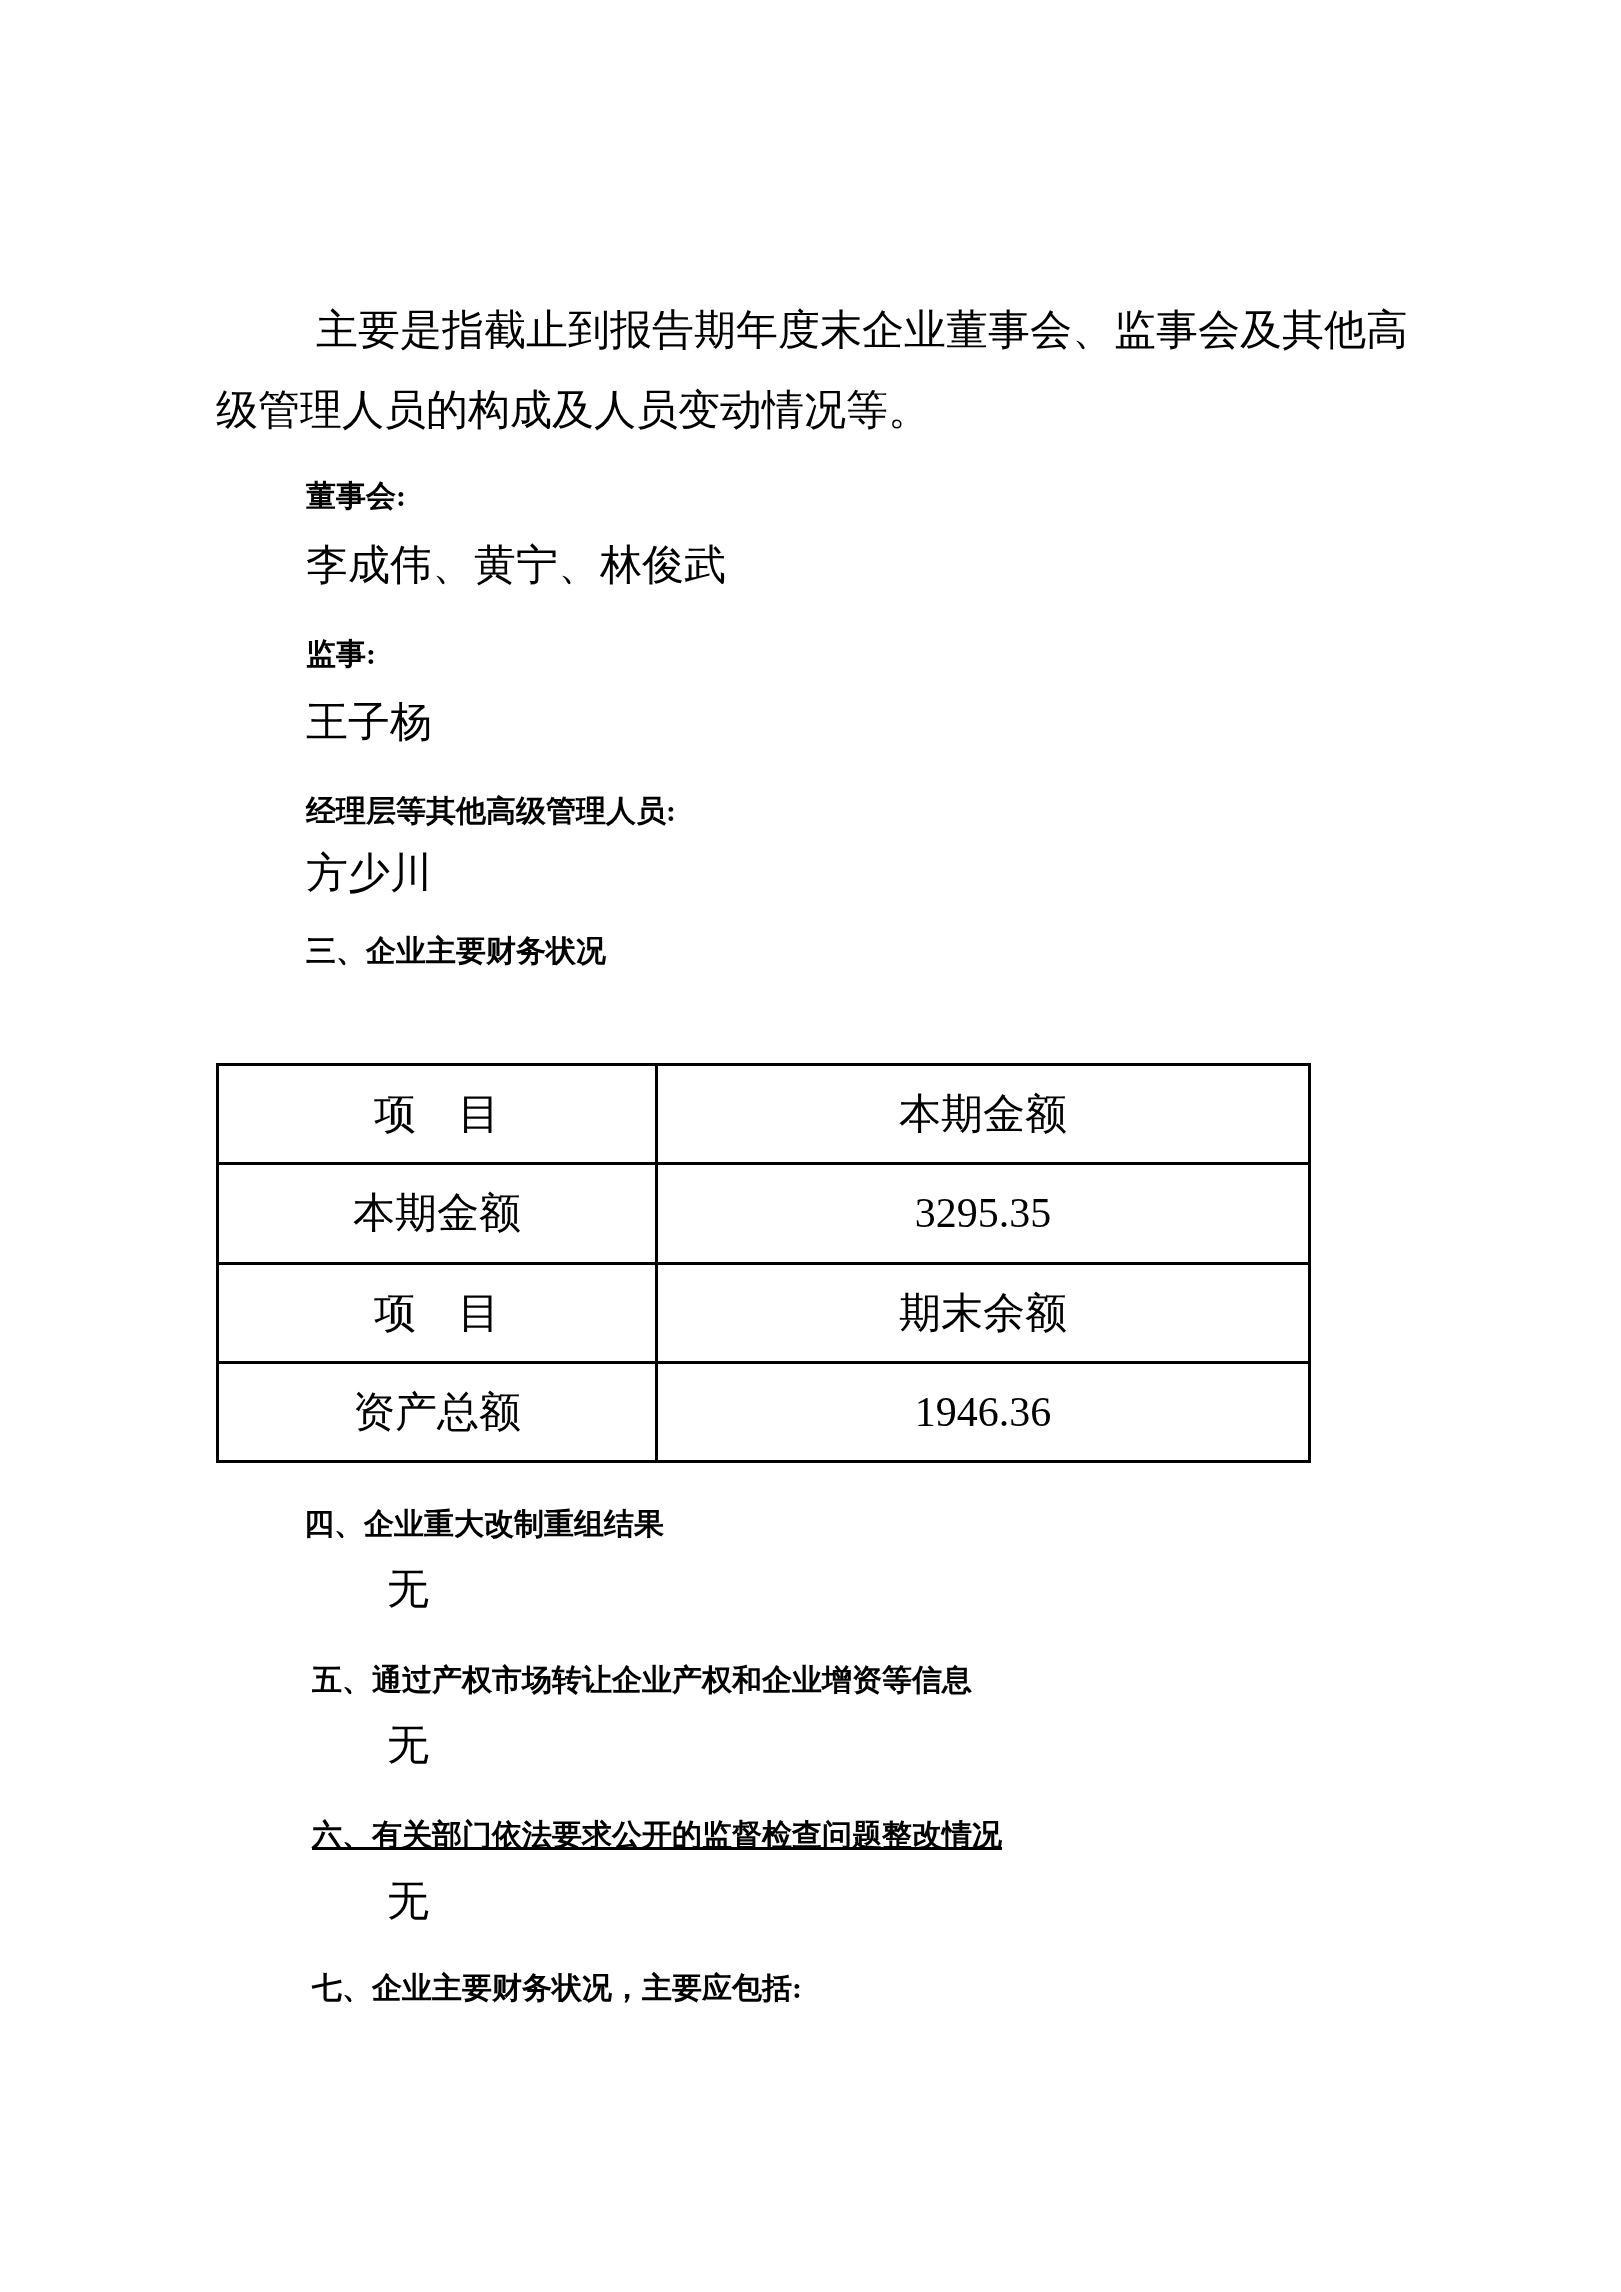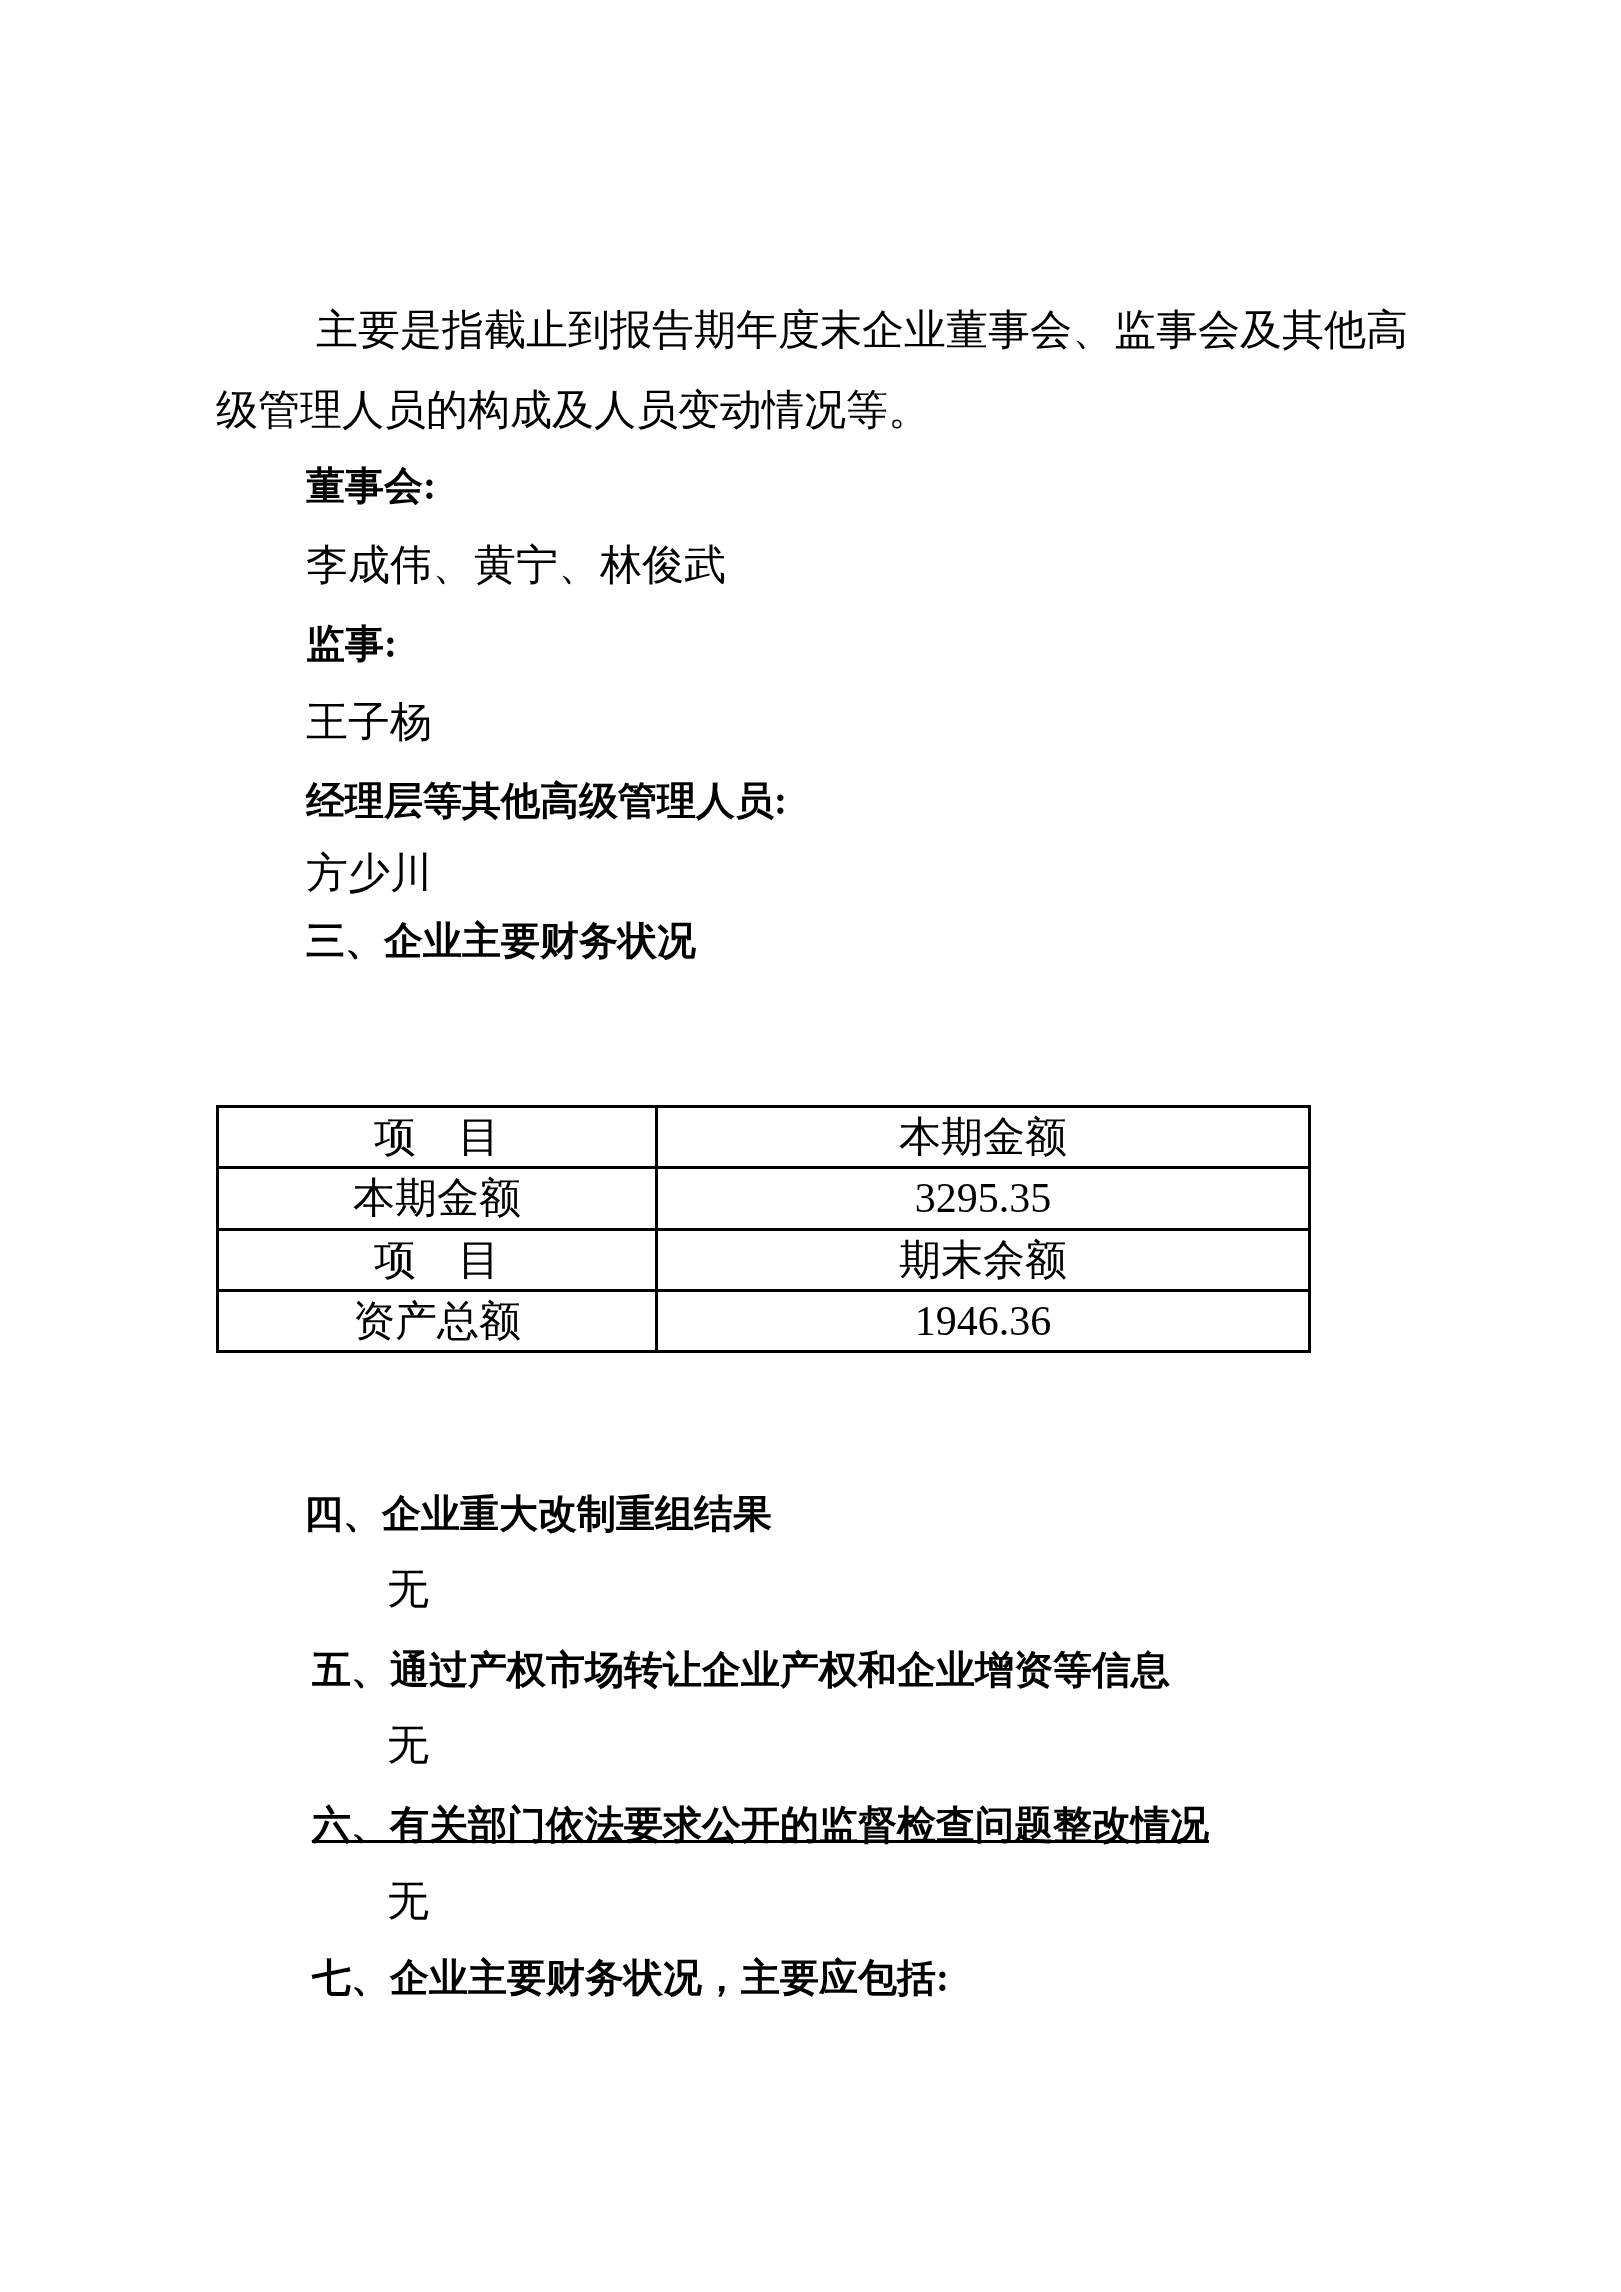--- a/index.html
+++ b/index.html
@@ -18,38 +18,39 @@
     overflow: hidden;
   }
   .line {
     position: absolute;
     font-size: 42px;
     line-height: 49px;
     white-space: nowrap;
   }
   .bold {
     font-weight: 700;
-    font-size: 39px;
+    font-size: 30px;
+    margin-top: 10px;
   }
   .units {
     position: absolute;
     left: 216px;
     top: 982px;
     width: 1194px;
     text-align: right;
     font-size: 42px;
     line-height: 49px;
     white-space: nowrap;
   }
   table.fin {
     position: absolute;
     left: 216px;
-    top: 1105px;
+    top: 1063px;
     width: 1086px;
-    height: 248px;
+    height: 400px;
     border-collapse: collapse;
     table-layout: fixed;
     padding-left: 30px;
   }
   table.fin td {
     border: 3.9px solid #000000;
     text-align: center;
     vertical-align: middle;
     font-size: 42px;
     padding: 0;

